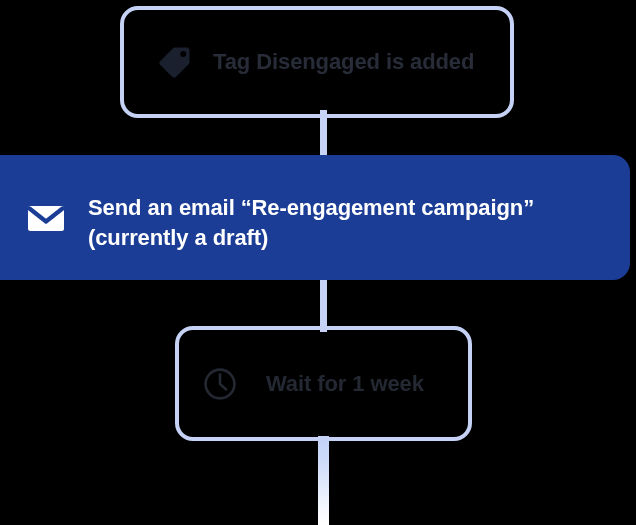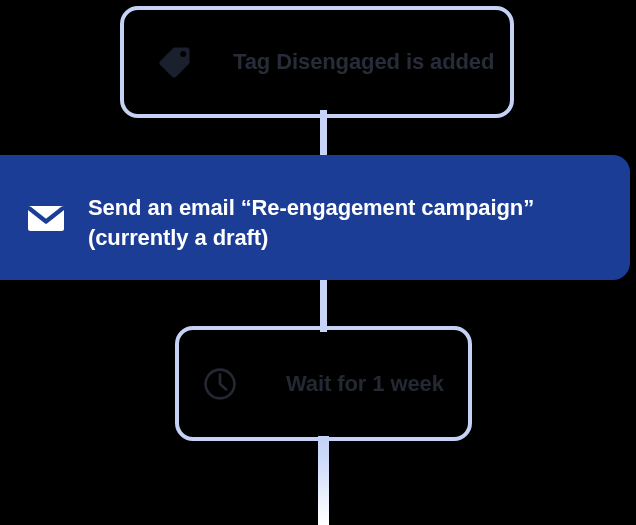--- a/index.html
+++ b/index.html
@@ -46,21 +46,20 @@
   .card {
     position: absolute;
     box-sizing: border-box;
     display: flex;
     align-items: center;
   }
   .card-outline {
     border: 4px solid #c5d2f5;
     border-radius: 18px;
     background: transparent;
-    gap: 20px;
   }
   .card-filled {
     border-radius: 17px;
   }
 
   .card-icon {
     flex: 0 0 auto;
     display: flex;
     align-items: center;
     justify-content: center;

